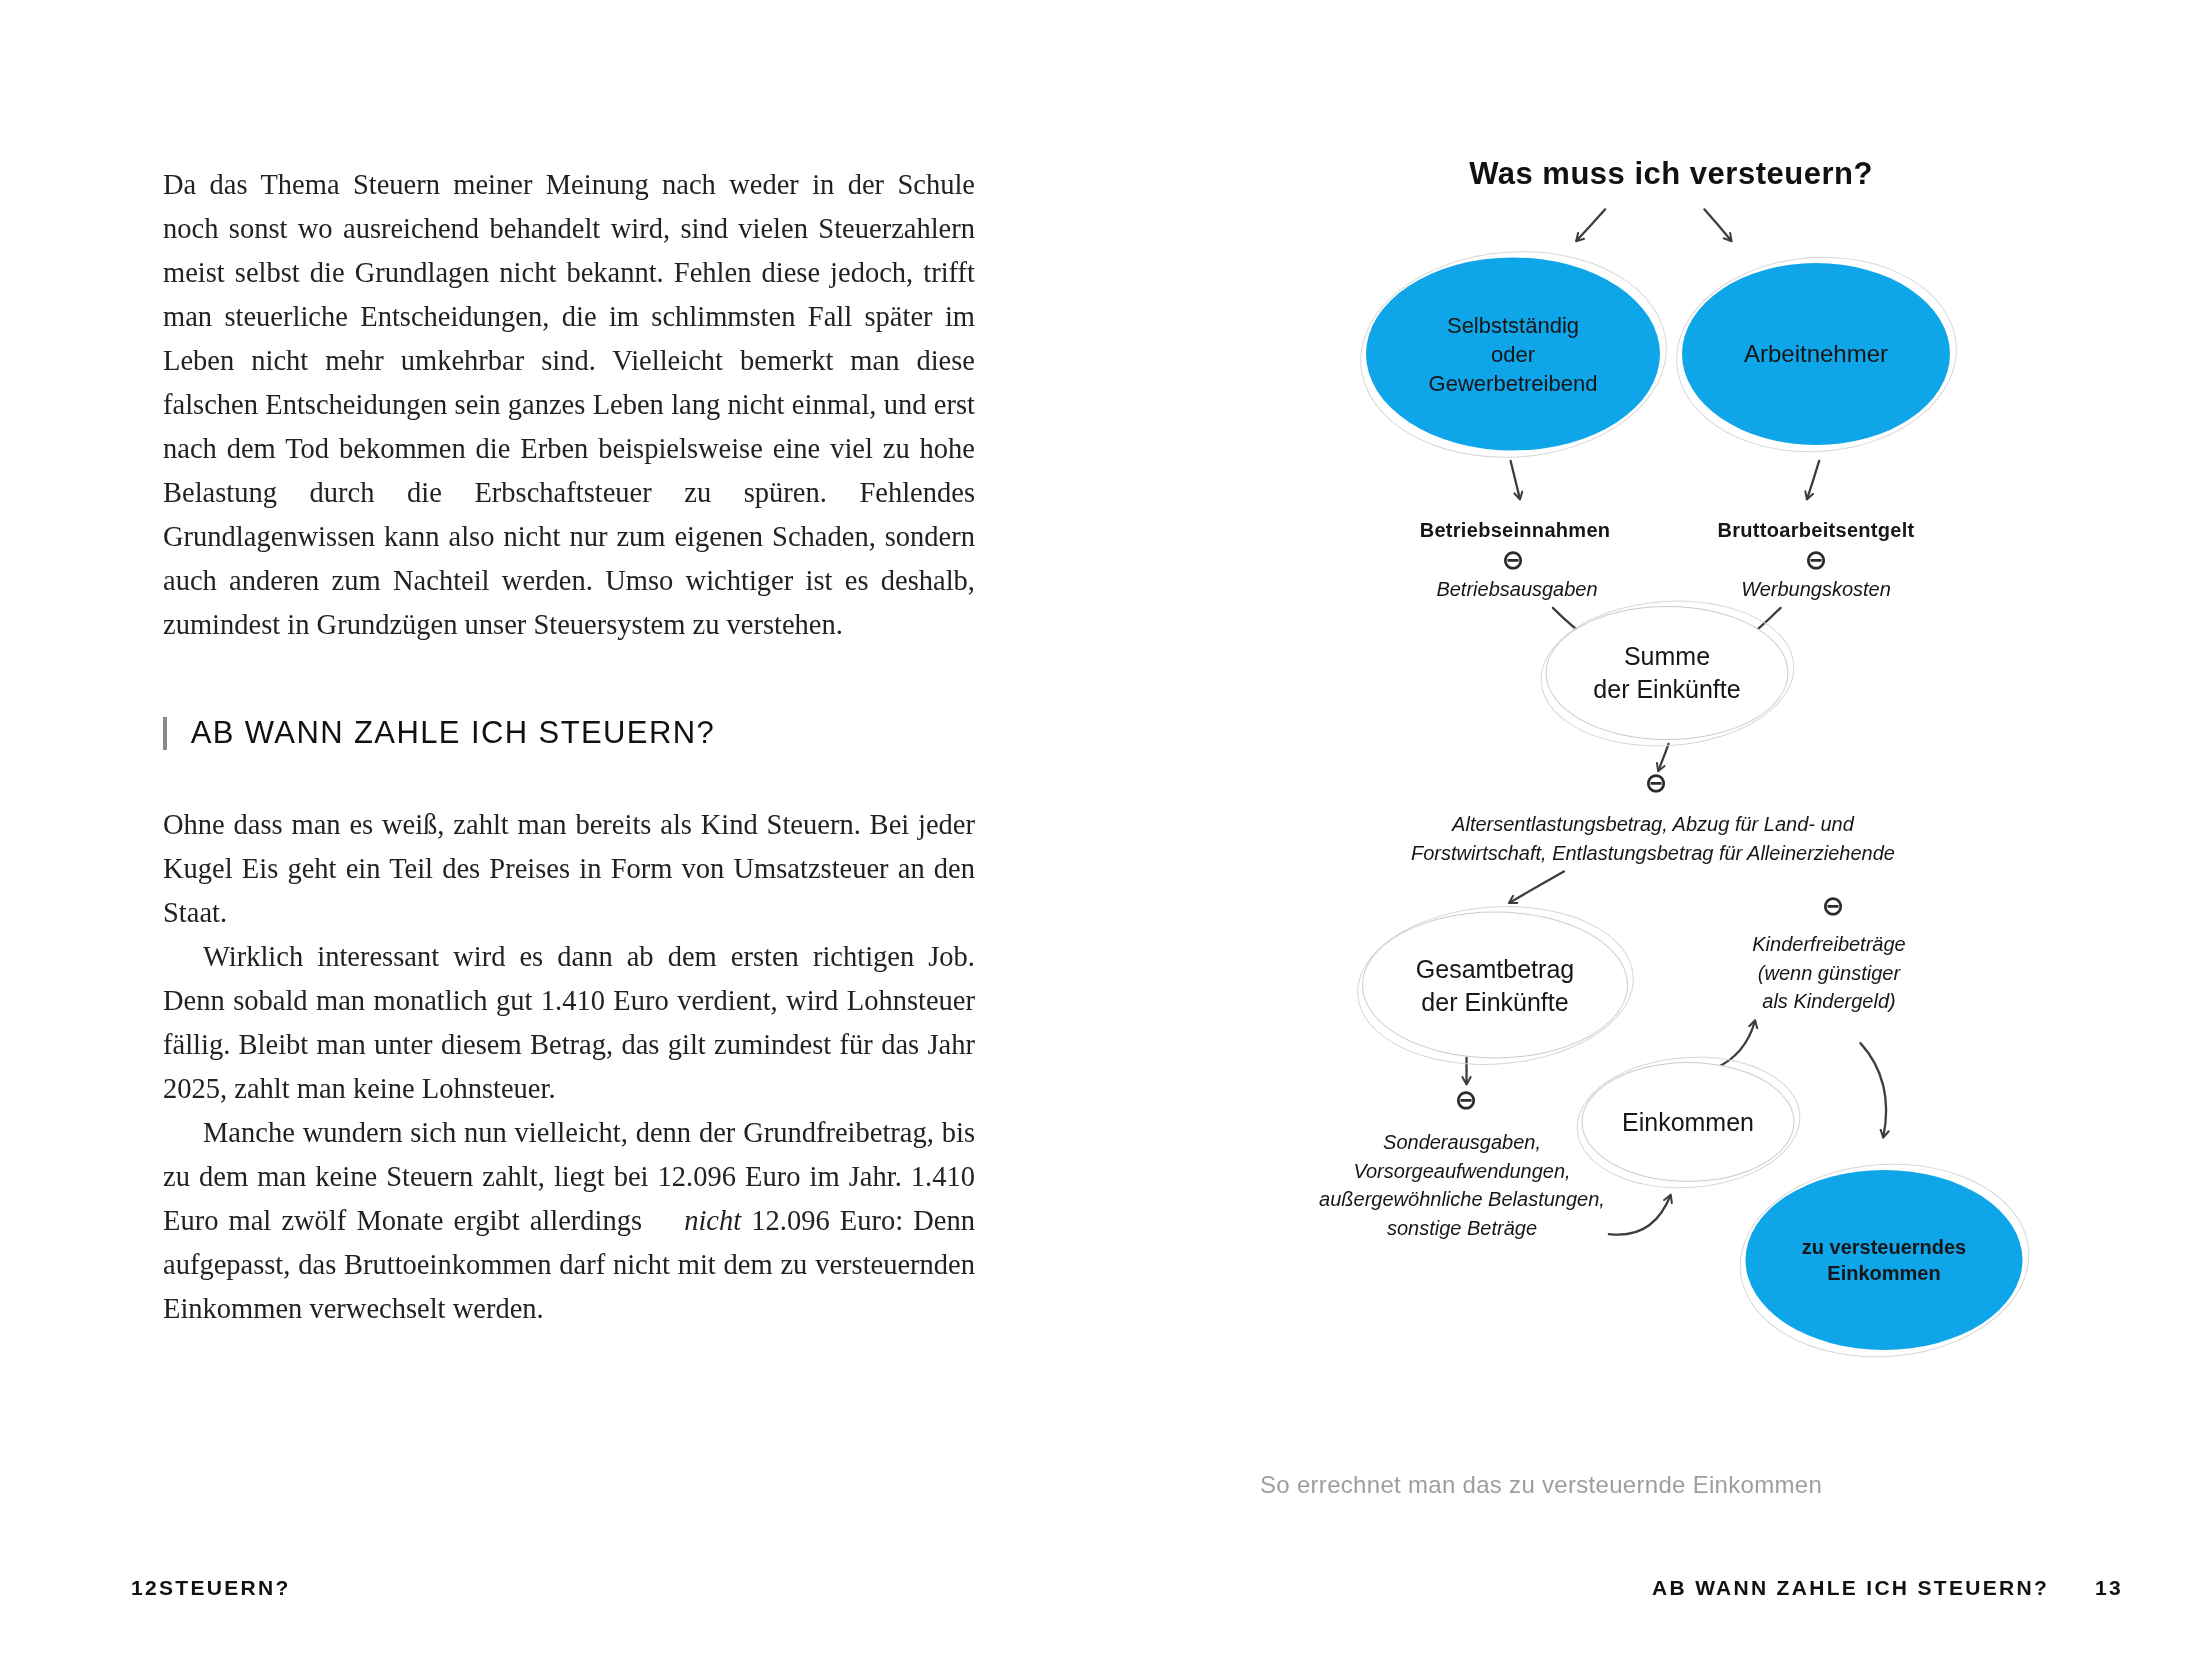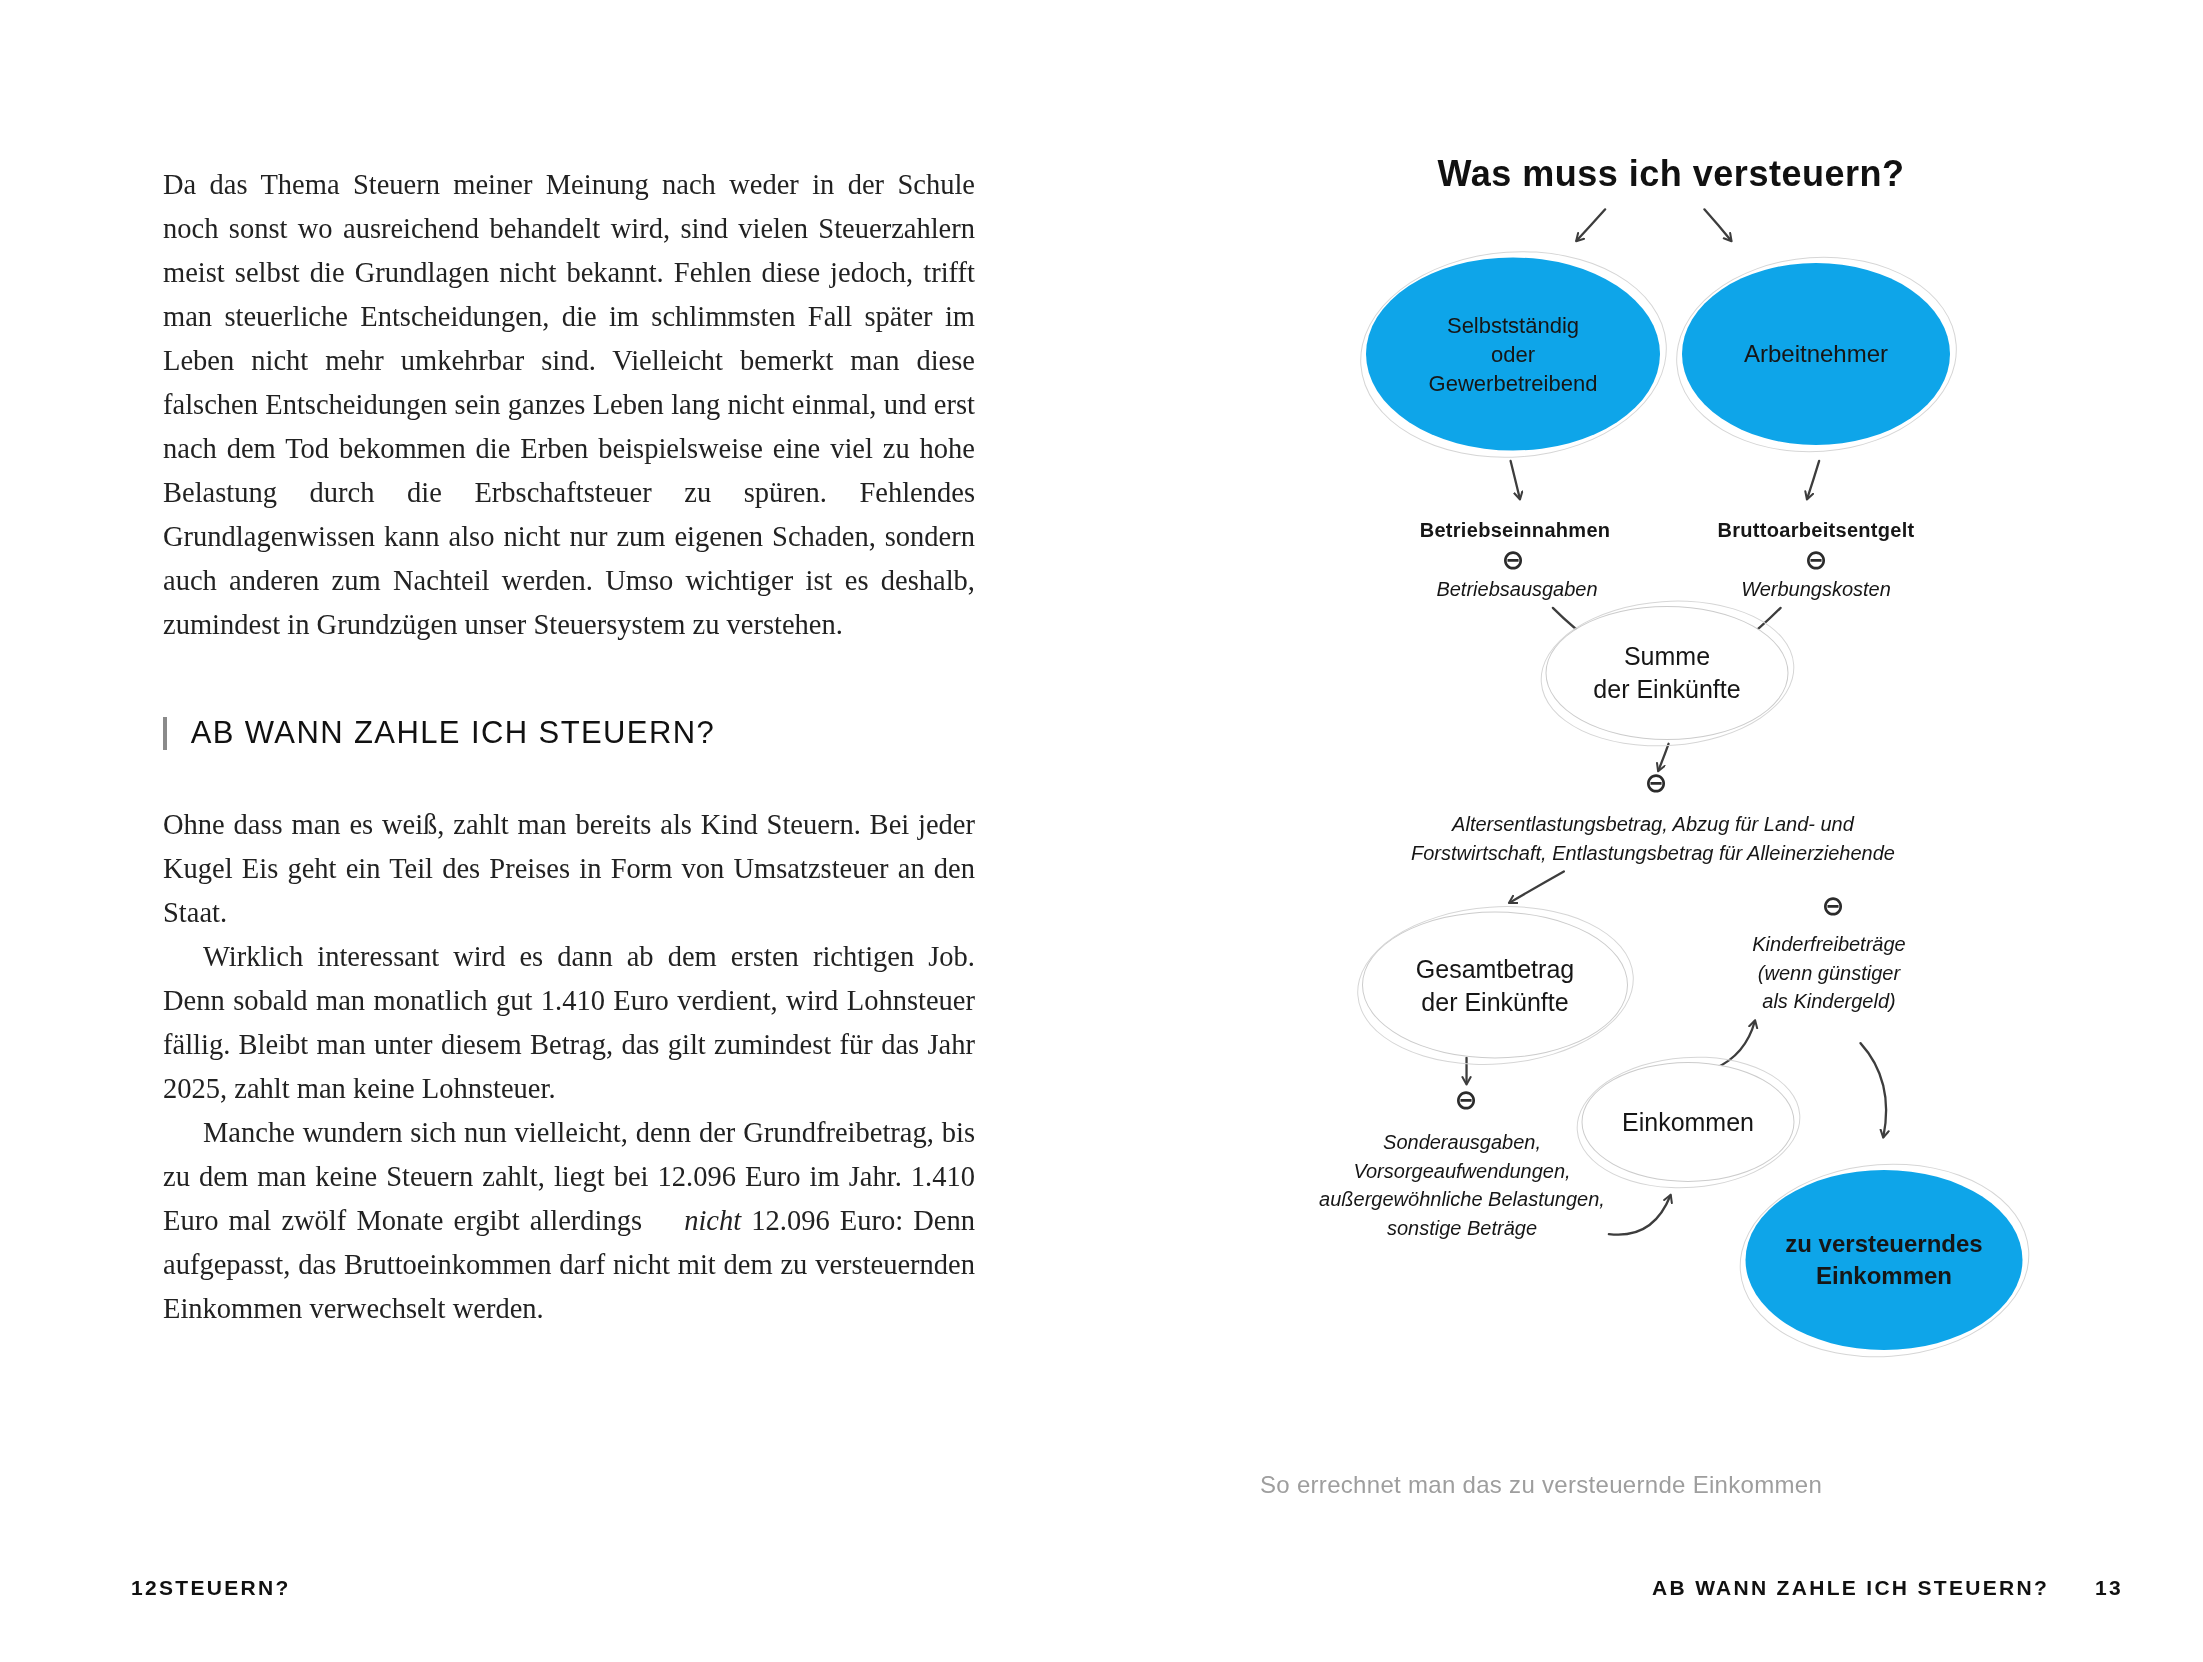--- a/index.html
+++ b/index.html
@@ -24,21 +24,21 @@
   .hbar{width:3.7px;height:33px;background:#8a8a8a;flex:0 0 auto;}
   .footer{
     position:absolute;top:1576px;font-weight:bold;font-size:21px;
     letter-spacing:2.3px;color:#111;display:flex;align-items:baseline;
   }
   .footer-left{left:131px;}
   .footer-right{right:81px;gap:46px;}
   
   .dtitle{
     position:absolute;left:1671px;top:174px;transform:translate(-50%,-50%);
-    font-weight:bold;font-size:36px;letter-spacing:0.5px;white-space:nowrap;color:#111;
+    font-weight:bold;font-size:31px;letter-spacing:0.5px;white-space:nowrap;color:#111;
   }
   .ellipse{
     position:absolute;transform:translate(-50%,-50%);
     display:flex;align-items:center;justify-content:center;text-align:center;
     border-radius:50%;white-space:pre-line;line-height:1.32;color:#161616;
   }
   .ellipse::after{
     content:"";position:absolute;inset:-6.4px;border-radius:50%;
     border:1.8px solid #d6d6d6;transform:rotate(-4deg);pointer-events:none;
   }
@@ -137,21 +137,21 @@
 als Kindergeld)</div>
 
 <div class="minus" style="left:1466px;top:1099px;">⊖</div>
 <div class="dlabel italic-label" style="left:1462px;top:1185px;">Sonderausgaben,
 Vorsorgeaufwendungen,
 außergewöhnliche Belastungen,
 sonstige Beträge</div>
 
 <div class="ellipse white" style="left:1688px;top:1122px;width:211px;height:118px;font-size:25px;">Einkommen</div>
 
-<div class="ellipse gray" style="left:1884px;top:1260px;width:277px;height:180px;font-size:24px;font-weight:bold;">zu versteuerndes
+<div class="ellipse gray" style="left:1884px;top:1260px;width:277px;height:180px;font-size:20px;font-weight:bold;">zu versteuerndes
 Einkommen</div>
 
 <div class="caption">So errechnet man das zu versteuernde Einkommen</div>
 
 <div class="footer footer-right">
   <span>AB WANN ZAHLE ICH STEUERN?</span>
   <span>13</span>
 </div>
 
 

